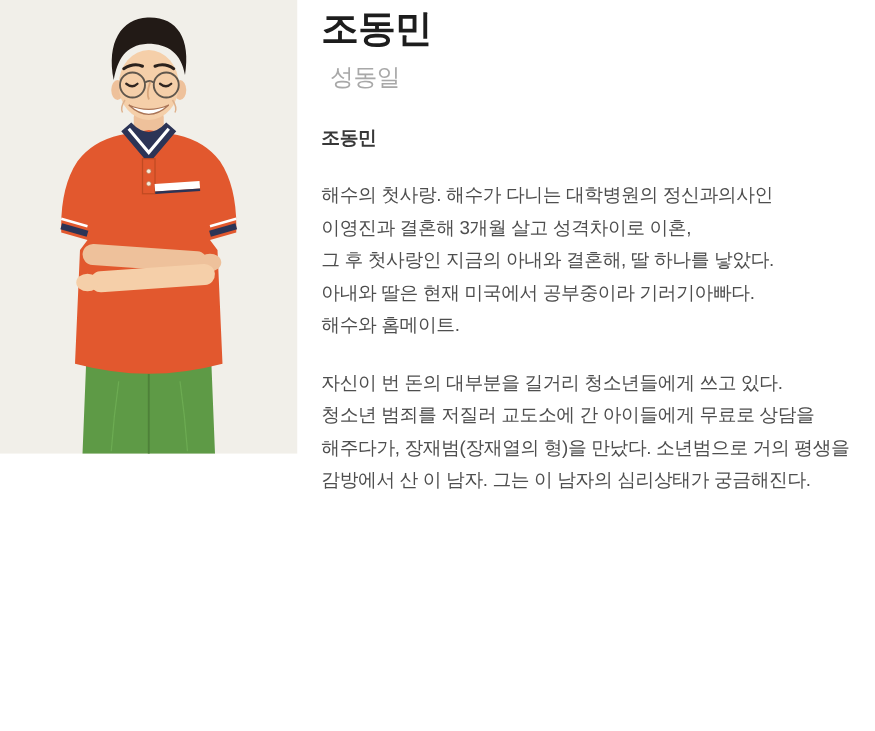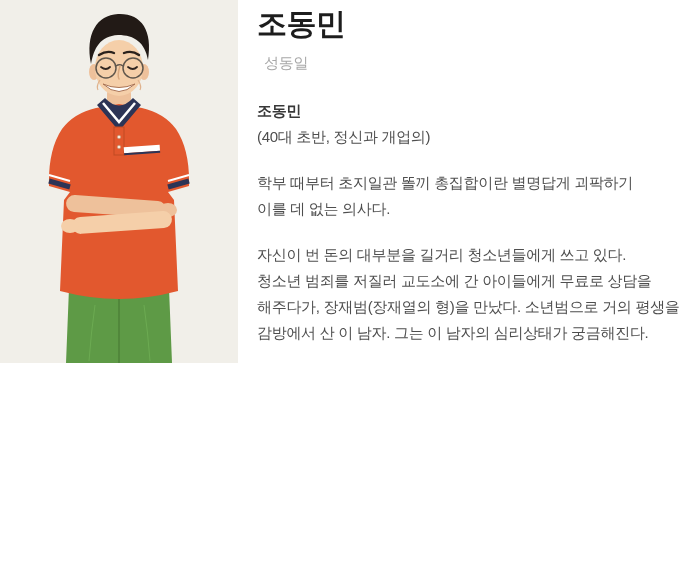--- a/index.html
+++ b/index.html
@@ -20,21 +20,21 @@
     width: 443px;
   }
   .title {
     margin: 6px 0 0 0;
     font-size: 30px; line-height: 36px;
     font-weight: 700; color: #1d1d1d;
     letter-spacing: -0.5px;
   }
   .subtitle {
     margin: 10px 0 0 7px;
-    font-size: 15px; line-height: 22px;
+    font-size: 19px; line-height: 22px;
     color: #a8a8a8; letter-spacing: -0.3px;
   }
   .bio-head {
     margin-top: 24px;
     font-size: 15px; line-height: 26px;
     color: #4e4e4e; letter-spacing: -0.3px;
   }
   .bio-name { font-weight: 700; color: #383838; }
   .para {
     margin: 20px 0 0 0;
@@ -123,24 +123,26 @@
       </g>
     </svg>
   </div>
 
   <div class="content">
     <h1 class="title">조동민</h1>
     <div class="subtitle">성동일</div>
 
     <div class="bio-head">
       <div class="bio-name">조동민</div>
-      <div class="bio-role">(40대 초반, 정신과 개업의)</div>
     </div>
 
-    <p class="para">학부 때부터 초지일관 똘끼 총집합이란 별명답게 괴팍하기
-이를 데 없는 의사다.</p>
+    <p class="para">해수의 첫사랑. 해수가 다니는 대학병원의 정신과의사인
+이영진과 결혼해 3개월 살고 성격차이로 이혼,
+그 후 첫사랑인 지금의 아내와 결혼해, 딸 하나를 낳았다.
+아내와 딸은 현재 미국에서 공부중이라 기러기아빠다.
+해수와 홈메이트.</p>
     <p class="para">자신이 번 돈의 대부분을 길거리 청소년들에게 쓰고 있다.
 청소년 범죄를 저질러 교도소에 간 아이들에게 무료로 상담을
 해주다가, 장재범(장재열의 형)을 만났다. 소년범으로 거의 평생을
 감방에서 산 이 남자. 그는 이 남자의 심리상태가 궁금해진다.</p>
   </div>
 
 </div>
 
 </body></html>

